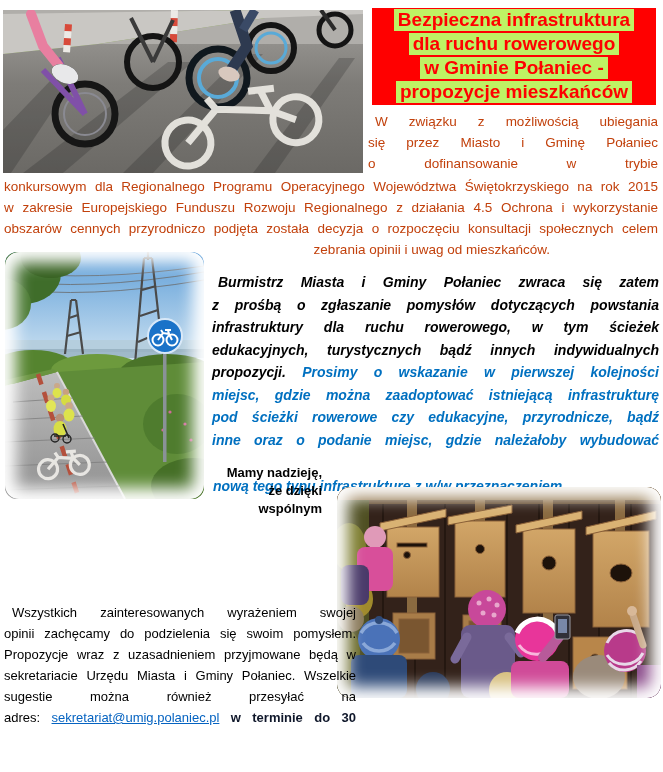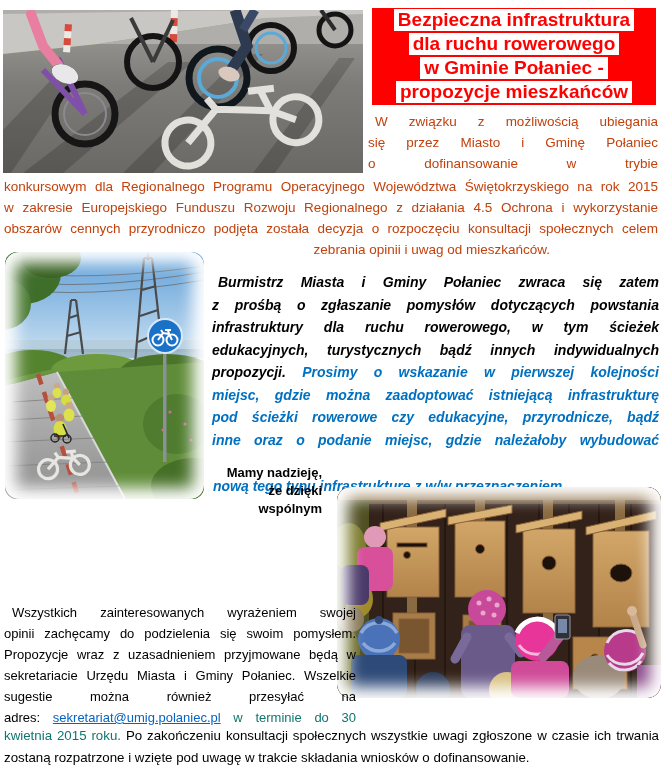--- a/index.html
+++ b/index.html
@@ -14,21 +14,21 @@
   #photo2 { left:5px; top:252px; width:199px; height:247px; border-radius:12px; overflow:hidden; }
   #photo3 { left:337px; top:487px; width:324px; height:211px; border-radius:14px; overflow:hidden; }
   .vig { position:absolute; inset:0; border-radius:14px; box-shadow: inset 0 0 16px 11px #ffffff; pointer-events:none; }
 
   .banner {
     position:absolute; left:372px; top:8px; width:284px; height:97px;
     background:#FF0000; text-align:center; padding-top:1px; box-sizing:border-box;
   }
   .banner .bline { height:24px; line-height:24px; }
   .banner .bline span {
-    display:inline-block; background:#ffffff; color:#FF0000;
+    display:inline-block; background:#bef264; color:#FF0000;
     font-weight:bold; font-size:19px; line-height:22px; padding:0 4px;
     vertical-align:top;
   }
 
   .body-text { font-size:13.5px; line-height:21px; color:#c2410c; }
   .just { text-align:justify; text-align-last:justify; white-space:pre-line; }
 
   .p1a { position:absolute; left:368px; top:111px; width:290px; text-indent:7px; }
   .p1b { position:absolute; left:4px;   top:176px; width:654px; }
   .p1c { position:absolute; left:110px; top:239px; width:440px; text-align:right; }
@@ -55,21 +55,21 @@
     font-size:13px; line-height:20px; font-weight:bold;
     text-align:center; white-space:pre-line;
   }
 
   .p4 {
     position:absolute; left:4px; top:602px; width:352px;
     font-size:13px; line-height:21px;
     text-align:justify; text-align-last:justify; white-space:pre-line; text-indent:8px;
   }
   .p4 a { color:#0563C1; text-decoration:underline; }
-  .red { color:#0f766e; font-weight:normal; }
+  .red { color:#0f172a; font-weight:bold; }
 
   .p5 {
     position:absolute; left:4px; top:725px; width:655px;
     font-size:13.3px; line-height:22px; text-align:justify;
   }
 </style>
 </head>
 <body>
 
 <div class="page">
@@ -350,15 +350,14 @@
     <div class="vig"></div>
   </div>
 
   <div class="p4"><span>Wszystkich zainteresowanych wyrażeniem swojej
 opinii zachęcamy do podzielenia się swoim pomysłem.
 Propozycje wraz z uzasadnieniem przyjmowane będą w
 sekretariacie Urzędu Miasta i Gminy Połaniec. Wszelkie
 sugestie można również przesyłać na
 adres: </span><a href="#">sekretariat@umig.polaniec.pl</a><span class="red"> w terminie do 30</span></div>
 
-  <div class="p5"><span class="red">kwietnia 2015 roku. </span><span>Po zakończeniu konsultacji społecznych wszystkie uwagi zgłoszone w czasie ich trwania zostaną rozpatrzone i wzięte pod uwagę w trakcie składania wniosków  o dofinansowanie.</span></div>
 
 </div>
 
 </body></html>

